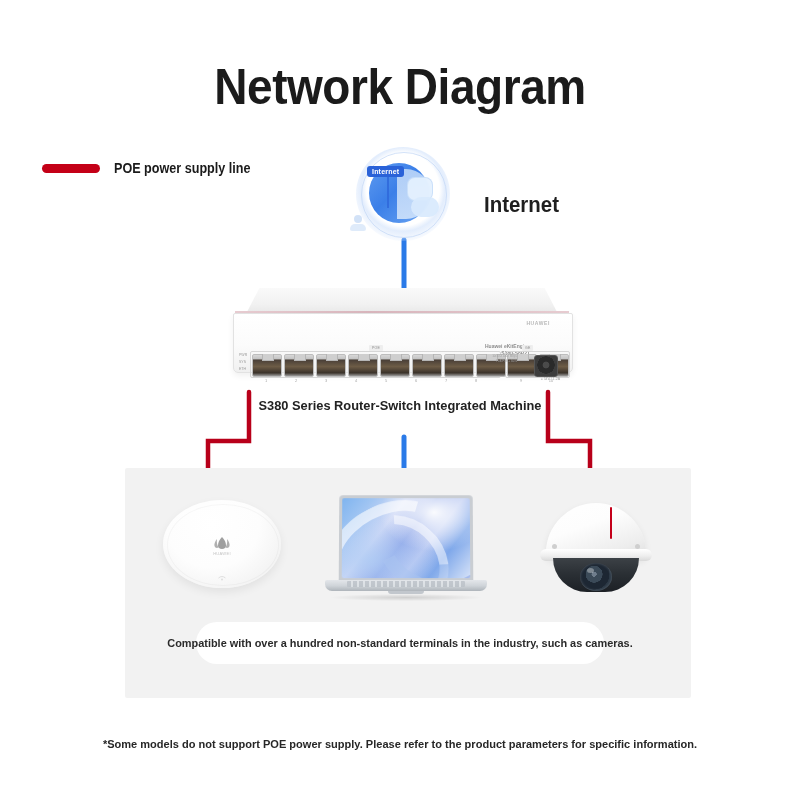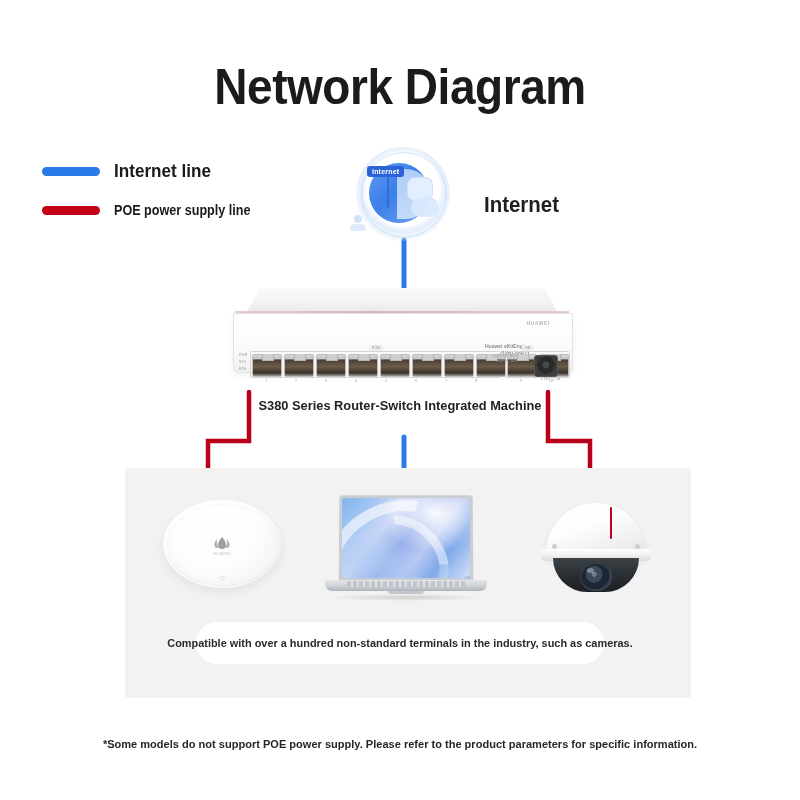--- a/index.html
+++ b/index.html
@@ -579,24 +579,20 @@
     color: #272727;
     transform: scaleX(0.96);
   }
 </style>
 </head>
 <body>
 
 <div class="page-title">Network Diagram</div>
 
 <div class="legend">
-  <div class="legend-row">
-    <div class="legend-swatch blue"></div>
-    <div class="legend-label big">Internet line</div>
-  </div>
   <div class="legend-row">
     <div class="legend-swatch red"></div>
     <div class="legend-label small">POE power supply line</div>
   </div>
 </div>
 
 <svg class="link-svg" viewBox="0 0 800 800">
 
   <line x1="404" y1="240" x2="404" y2="292" stroke="#2a7ae8" stroke-width="5" stroke-linecap="round"></line>
 

